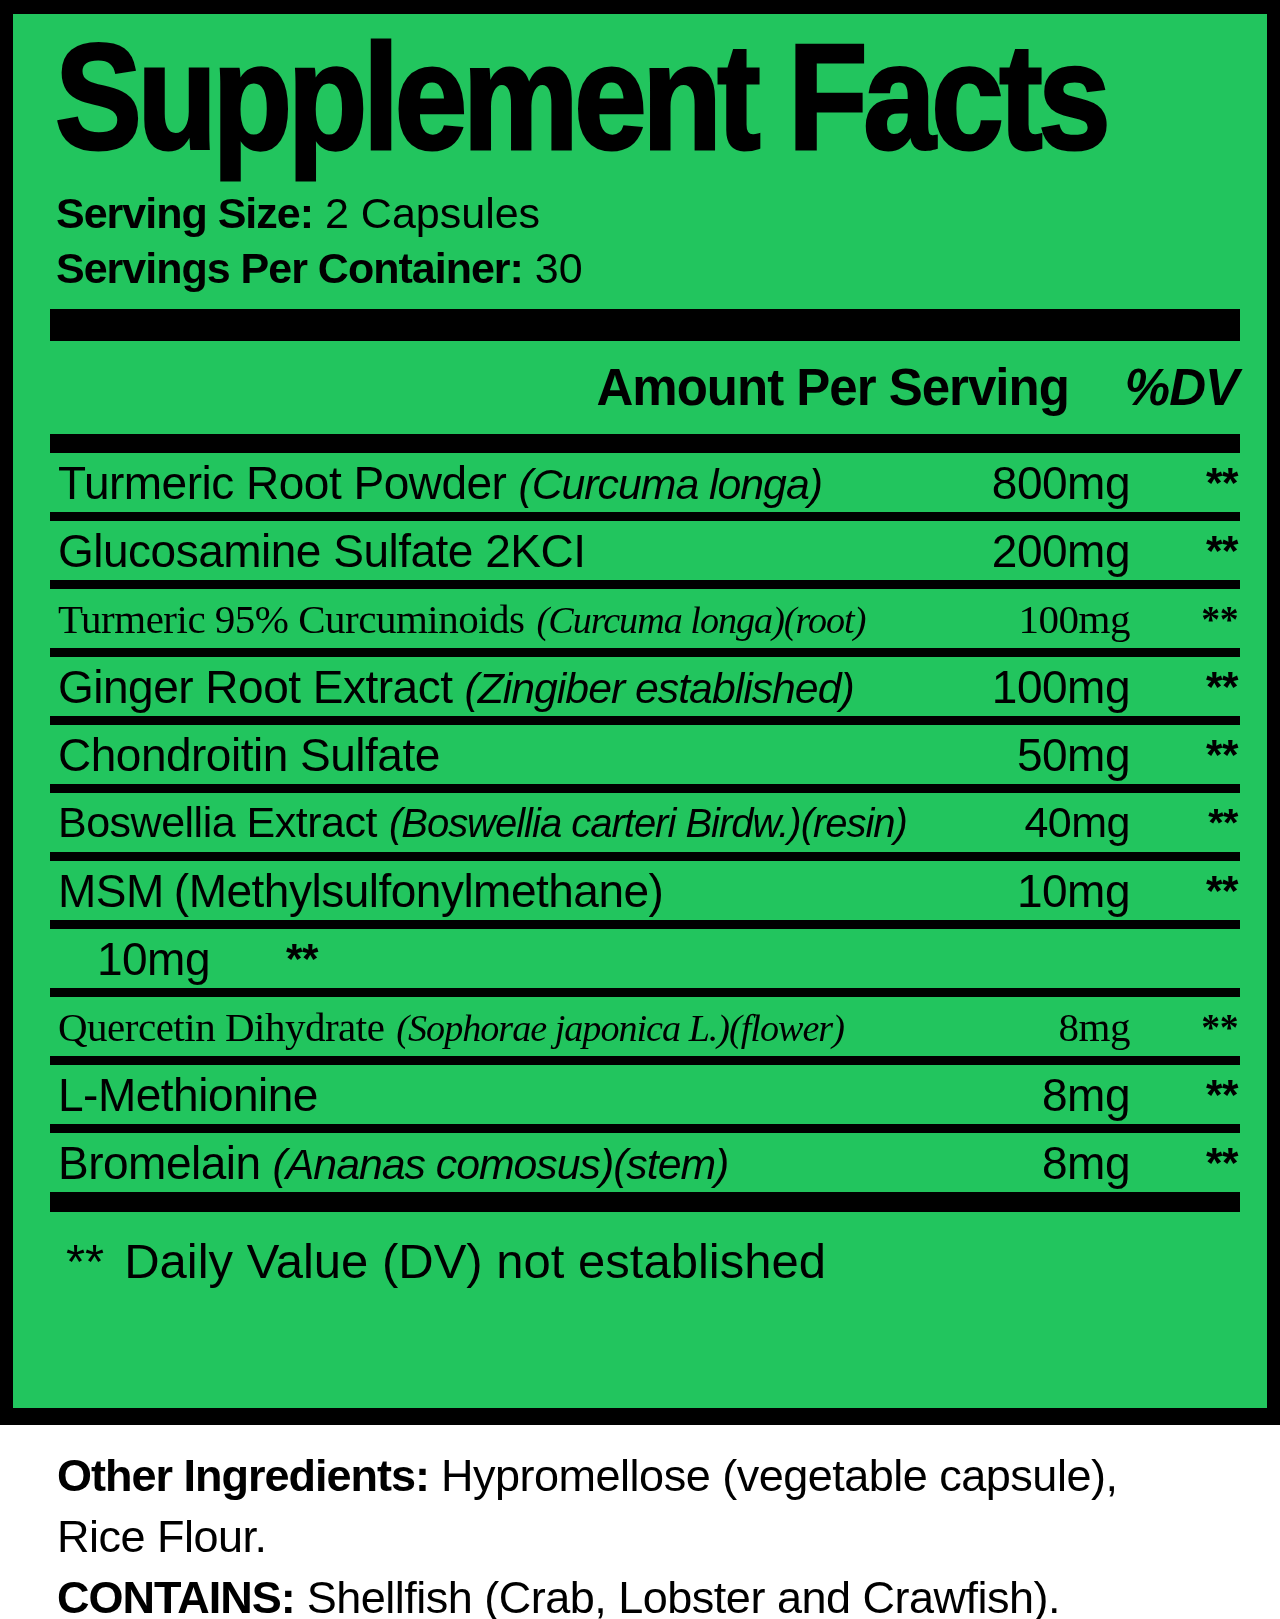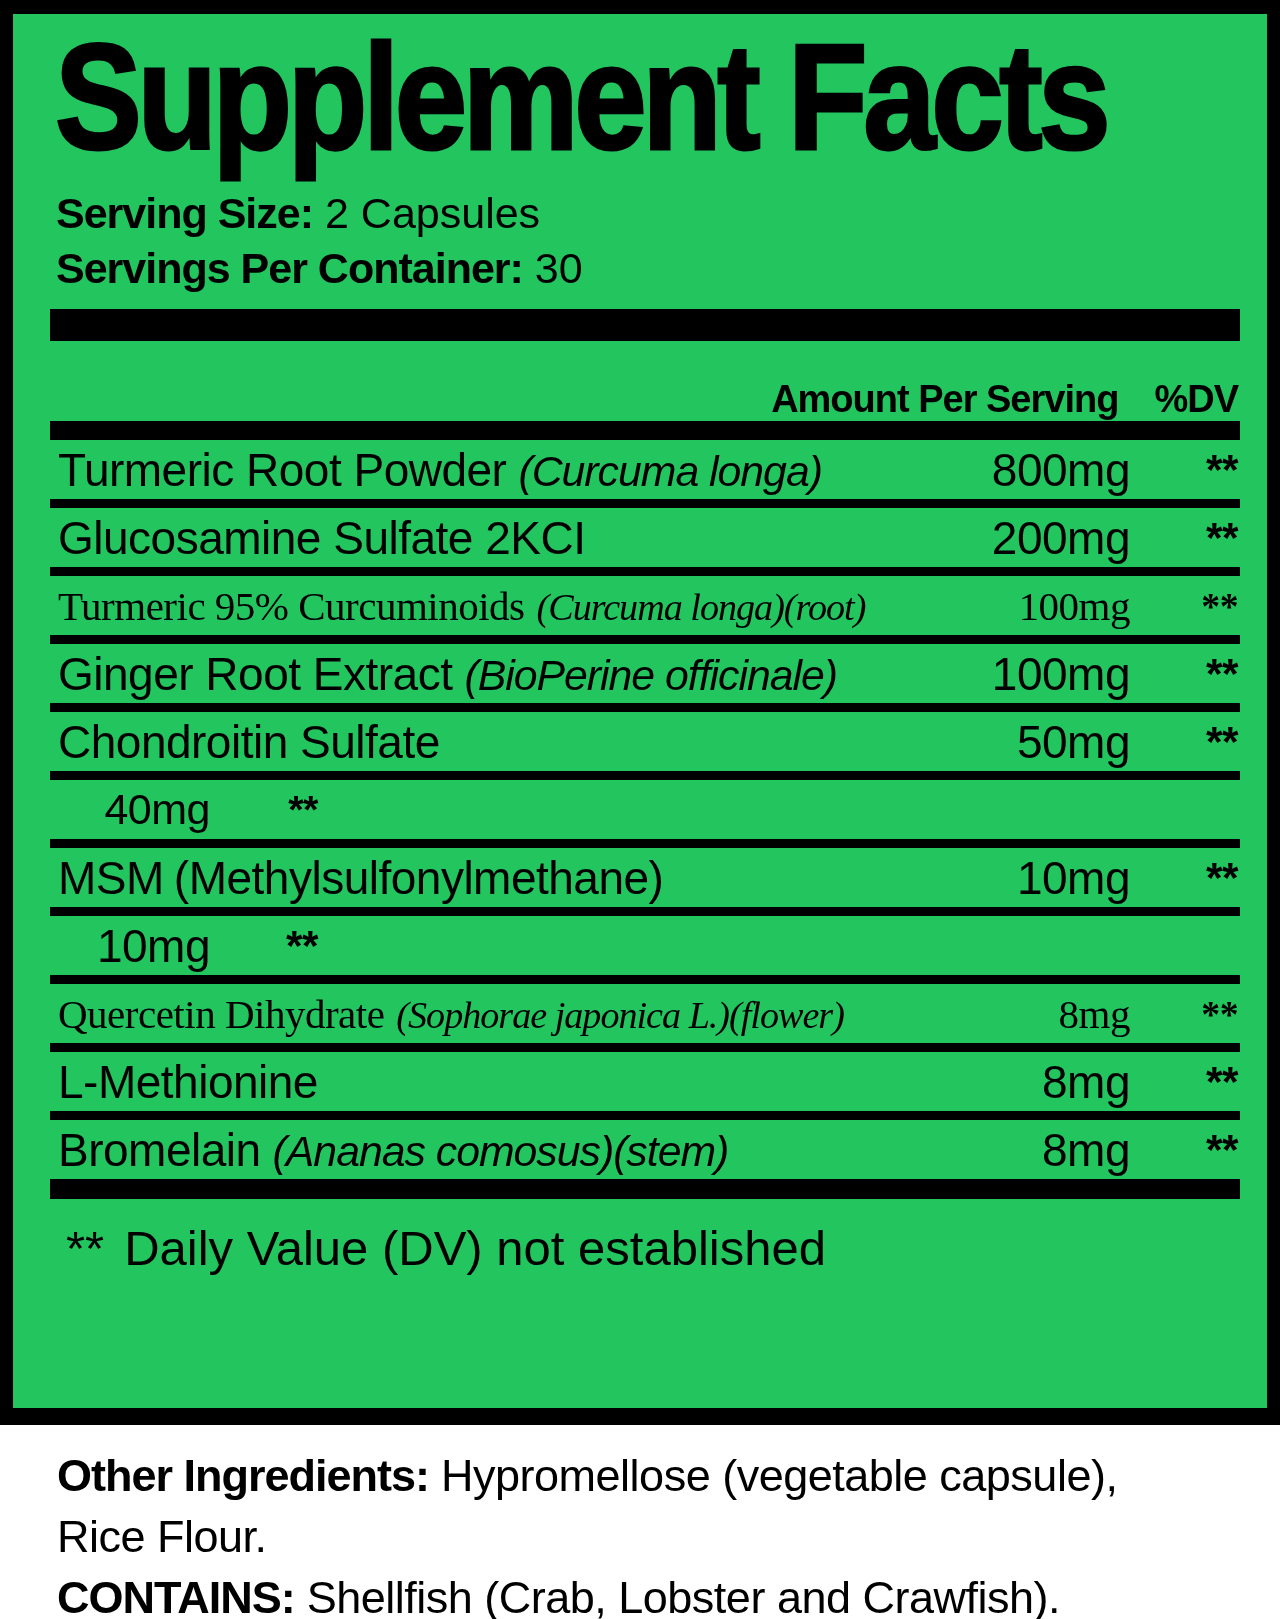--- a/index.html
+++ b/index.html
@@ -39,26 +39,26 @@
   .serving-line .lbl { font-weight: bold; letter-spacing: -1px; }
   .serving-line .val { font-weight: normal; }
   
   .bar { margin-left: 37px; width: 1190px; background: #000; }
   .bar.b-thick  { height: 32px; margin-top: 13px; }
   .bar.b-medium { height: 19px; }
   .bar.b-foot   { height: 20px; }
   .sep { margin-left: 37px; width: 1190px; height: 9px; background: #000; }
   
   .col-header {
-    margin-left: 37px; width: 1190px; height: 80px;
-    display: flex; align-items: flex-end; justify-content: flex-end;
-    font-weight: bold; font-size: 38px; letter-spacing: -1px;
+    margin-left: 37px; width: 1190px; height: 93px;
+    display: flex; align-items: center; justify-content: flex-end;
+    font-weight: bold; font-size: 51px; letter-spacing: -1px;
     white-space: nowrap;
   }
-  .col-header .dv-h { margin-left: 36px; padding-right: 2px; }
+  .col-header .dv-h { margin-left: 56px; padding-right: 2px; font-style: italic; }
   
   .rows { }
   .row {
     margin-left: 37px; width: 1190px; height: 59px;
     display: flex; align-items: center;
     font-size: 46px; letter-spacing: -0.5px;
     white-space: nowrap;
   }
   .row[data-row-i="2"], .row[data-row-i="8"] { font-size: 41px; font-family: Liberation Serif, serif; }
   .row[data-row-i="5"] { font-size: 43px; }
@@ -121,32 +121,33 @@
     <span class="dv-cell">**</span>
   </div>
       <div class="sep"></div>
       <div class="row" data-row-i="2">
     <span class="name-cell"><span class="nm">Turmeric 95% Curcuminoids</span><i class="latin">(Curcuma longa)(root)</i></span>
     <span class="amount-cell">100mg</span>
     <span class="dv-cell">**</span>
   </div>
       <div class="sep"></div>
       <div class="row" data-row-i="3">
-    <span class="name-cell"><span class="nm">Ginger Root Extract</span><i class="latin">(BioPerine officinale)</i></span>
+    <span class="name-cell"><span class="nm">Ginger Root Extract</span><i class="latin">(Zingiber established)</i></span>
     <span class="amount-cell">100mg</span>
     <span class="dv-cell">**</span>
   </div>
       <div class="sep"></div>
       <div class="row" data-row-i="4">
     <span class="name-cell"><span class="nm">Chondroitin Sulfate</span></span>
     <span class="amount-cell">50mg</span>
     <span class="dv-cell">**</span>
   </div>
       <div class="sep"></div>
       <div class="row" data-row-i="5">
+    <span class="name-cell"><span class="nm">Boswellia Extract</span><i class="latin">(Boswellia carteri Birdw.)(resin)</i></span>
     <span class="amount-cell">40mg</span>
     <span class="dv-cell">**</span>
   </div>
       <div class="sep"></div>
       <div class="row" data-row-i="6">
     <span class="name-cell"><span class="nm">MSM</span><span class="paren">(Methylsulfonylmethane)</span></span>
     <span class="amount-cell">10mg</span>
     <span class="dv-cell">**</span>
   </div>
       <div class="sep"></div>

